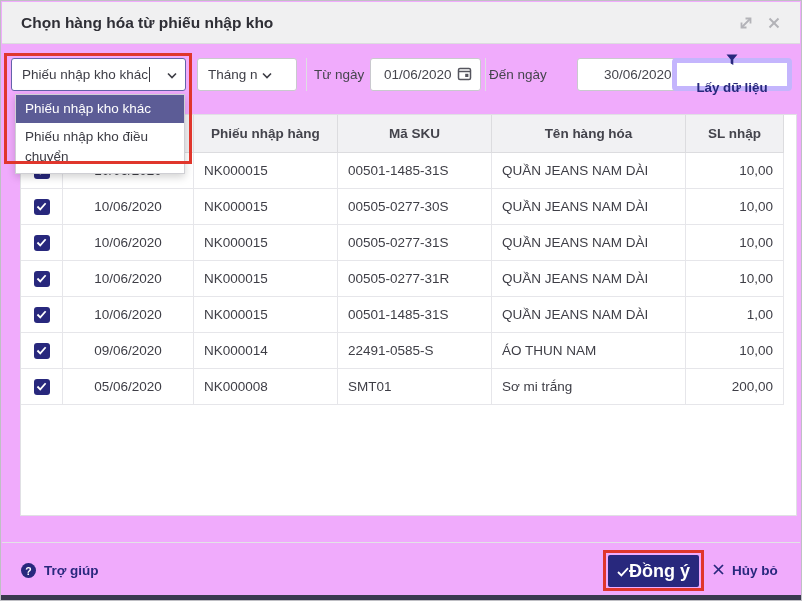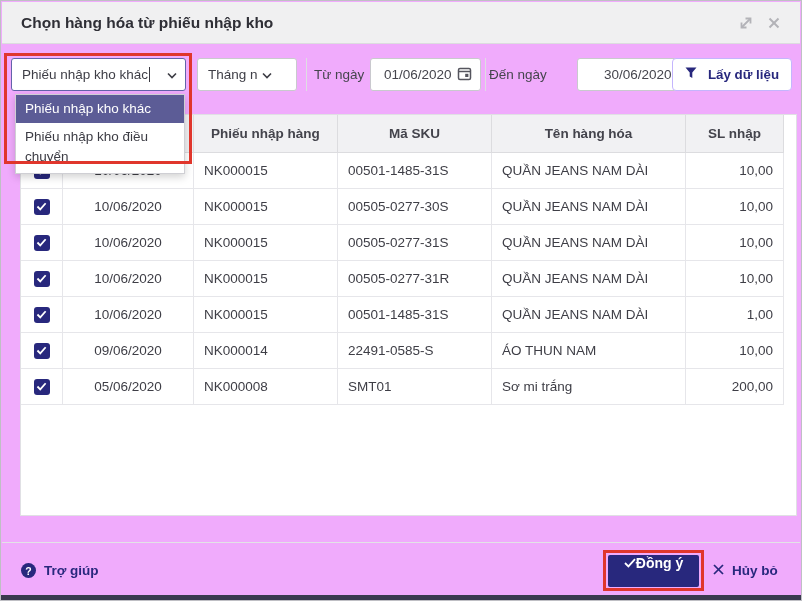--- a/index.html
+++ b/index.html
@@ -22,21 +22,21 @@
   .selectbox .val { flex:1; white-space:nowrap; overflow:hidden; }
   .caret { display:inline-block; width:1px; height:15px; background:#3a3a42; margin-left:1px; vertical-align:-3px; }
   .chev { flex:none; margin-left:4px; }
   .flt-label { position:absolute; top:57px; line-height:33px; color:#45454d; }
   .lbl-from { left:313px; }
   .lbl-to { left:488px; }
   .date-from { left:369px; width:111px; padding:0 8px 0 13px; }
   .date-to { left:552px; width:108px; padding:0 8px 0 26px;margin-left:24px; }
   .datebox .val { flex:1; color:#45454d; }
   .vsep { position:absolute; top:57px; width:1px; height:33px; background:#dedee2; }
-  .btn-fetch { position:absolute; left:671px; top:57px; width:120px; height:33px; border:1px solid #c4b5fd; border-radius:4px; background:#fff; display:flex; align-items:center; justify-content:center; gap:11px; color:#28287d; font-weight:bold; cursor:pointer; }
+  .btn-fetch { position:absolute; left:671px; top:57px; width:120px; height:33px; border:5px solid #c4b5fd; border-radius:4px; background:#fff; display:flex; align-items:center; justify-content:center; gap:11px; color:#28287d; font-weight:bold; cursor:pointer;flex-direction:column; }
 
   
   .table-wrap { position:absolute; left:19px; top:113px; width:777px; height:402px; border:1px solid #e0e0e4; background:#fff; }
   .thead { display:flex; width:763px; height:38px; background:#f1f1f3; border-bottom:1px solid #dcdcdf; font-weight:bold; color:#44444c; }
   .thead .cell { display:flex; align-items:center; justify-content:center; border-right:1px solid #dcdcdf; height:100%; }
   .trow { display:flex; width:763px; height:36px; background:#fff; }
   .trow .cell { display:flex; align-items:center; border-right:1px solid #e6e6ea; border-bottom:1px solid #e6e6ea; height:100%; padding:0 10px; white-space:nowrap; overflow:hidden; }
   .col-cb { width:42px; justify-content:center; padding:0 !important; }
   .col-date { width:131px; justify-content:center; }
   .col-receipt { width:144px; }
@@ -52,21 +52,21 @@
 
   
   .anno { position:absolute; border:3px solid #e0362c; z-index:20; pointer-events:none; }
   .anno-dd { left:3px; top:52px; width:188px; height:111px; }
   .anno-ok { left:602px; top:549px; width:101px; height:41px; }
 
   
   .footer-sep { position:absolute; left:1px; right:1px; top:541px; height:1px; background:#e3e3e6; }
   .help-link { position:absolute; left:20px; top:553px; height:33px; display:flex; align-items:center; gap:8px; color:#28287d; font-weight:bold; cursor:pointer; }
   .qicon { width:15px; height:15px; border-radius:50%; background:#28287d; color:#fff; font-size:10.5px; font-weight:bold; display:flex; align-items:center; justify-content:center; }
-  .btn-ok { position:absolute; left:607px; top:554px; width:91px; height:32px; background:#28287d; border:none; border-radius:2px; color:#fff; font-weight:bold; font-size:14px; display:flex; justify-content:center; gap:0; cursor:pointer; }
+  .btn-ok { position:absolute; left:607px; top:554px; width:91px; height:32px; background:#28287d; border:none; border-radius:2px; color:#fff; font-weight:bold; font-size:18px; display:flex; align-items:center; justify-content:center; gap:0; cursor:pointer; }
   .btn-cancel { position:absolute; left:712px; top:553px; height:33px; display:flex; align-items:center; gap:8px; color:#28287d; font-weight:bold; cursor:pointer; }
   .bottom-strip { position:absolute; left:0; right:0; bottom:0; height:5px; background:#3a3a4f; }
 </style>
 </head>
 <body>
 
 <div class="dialog">
 
   <div class="titlebar">
     <div class="title">Chọn hàng hóa từ phiếu nhập kho</div>

